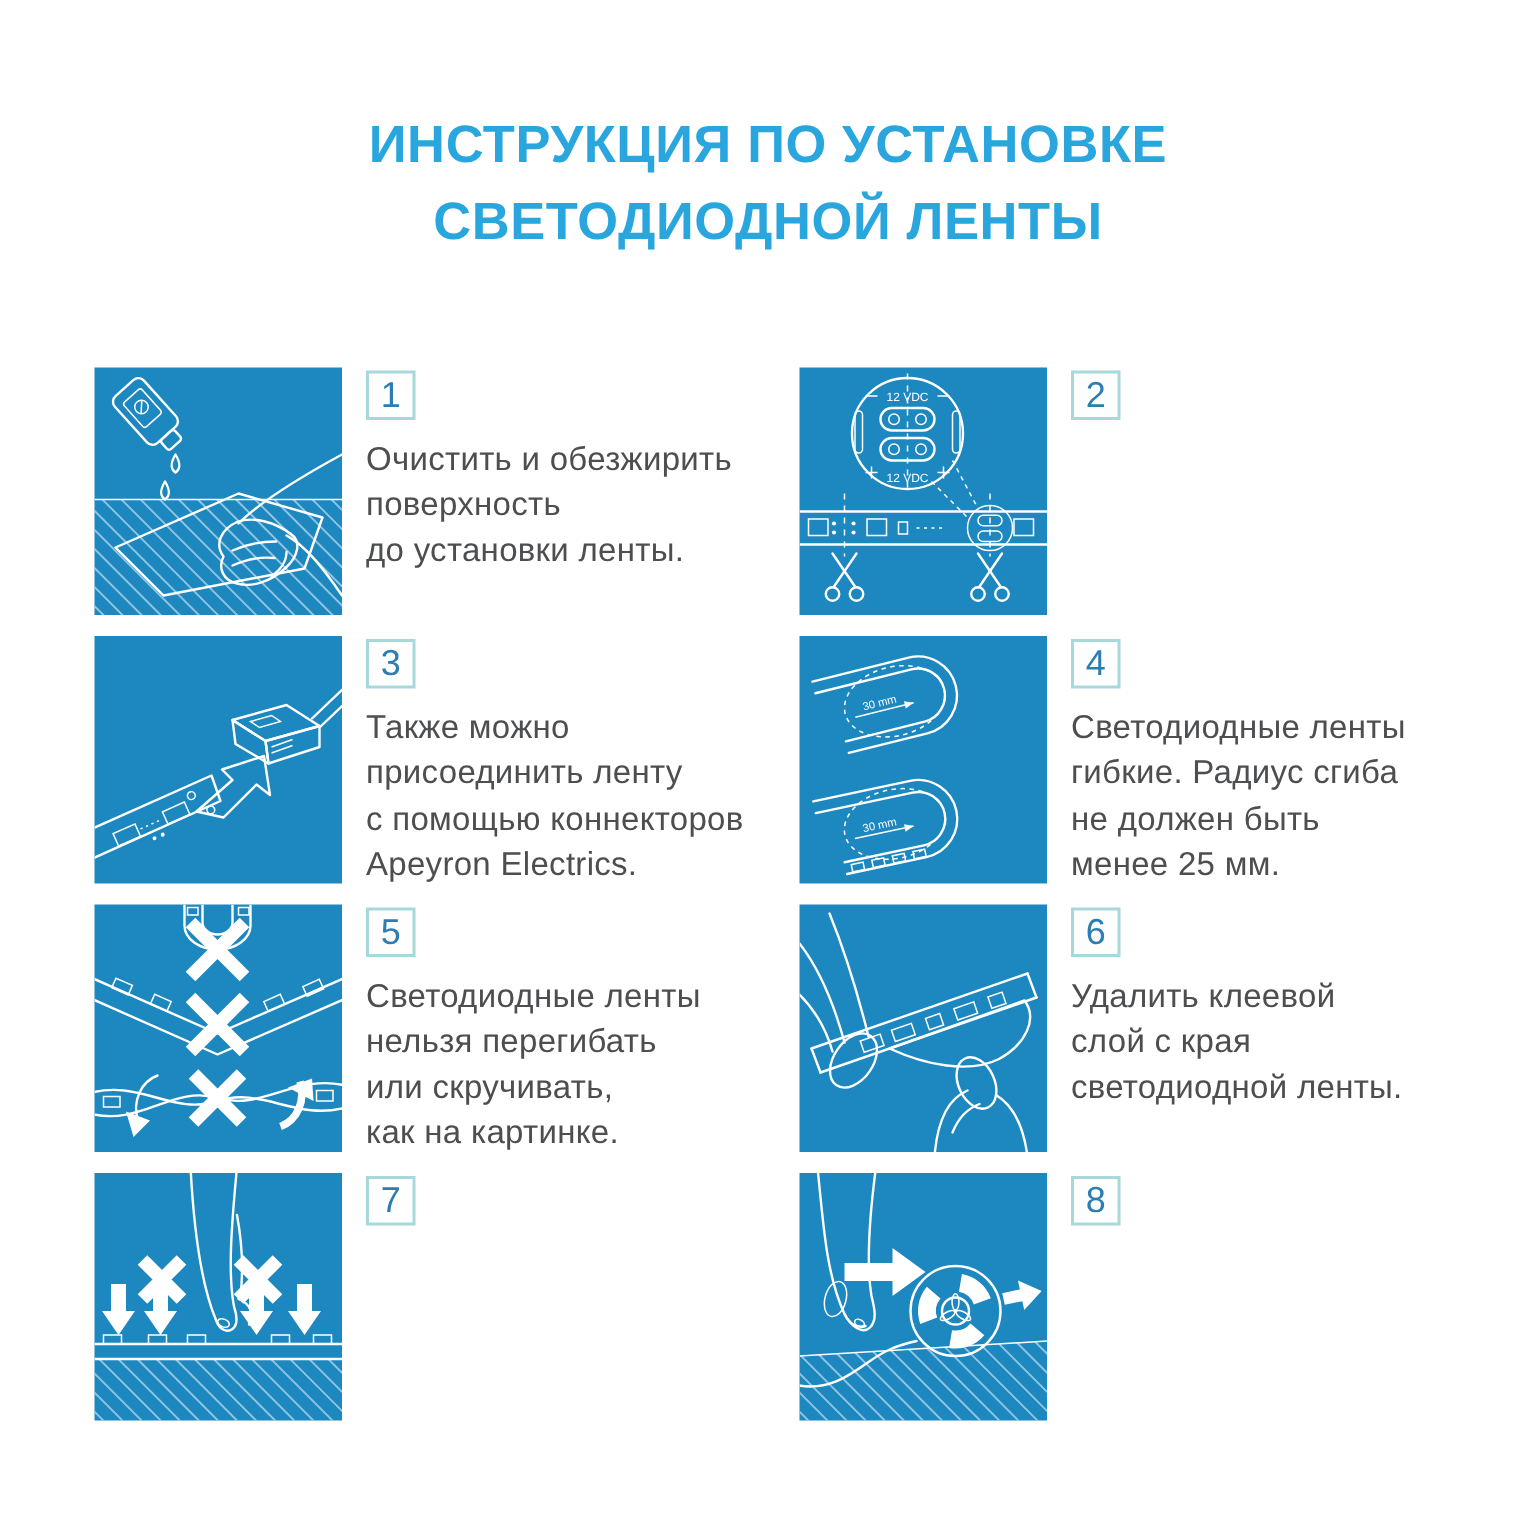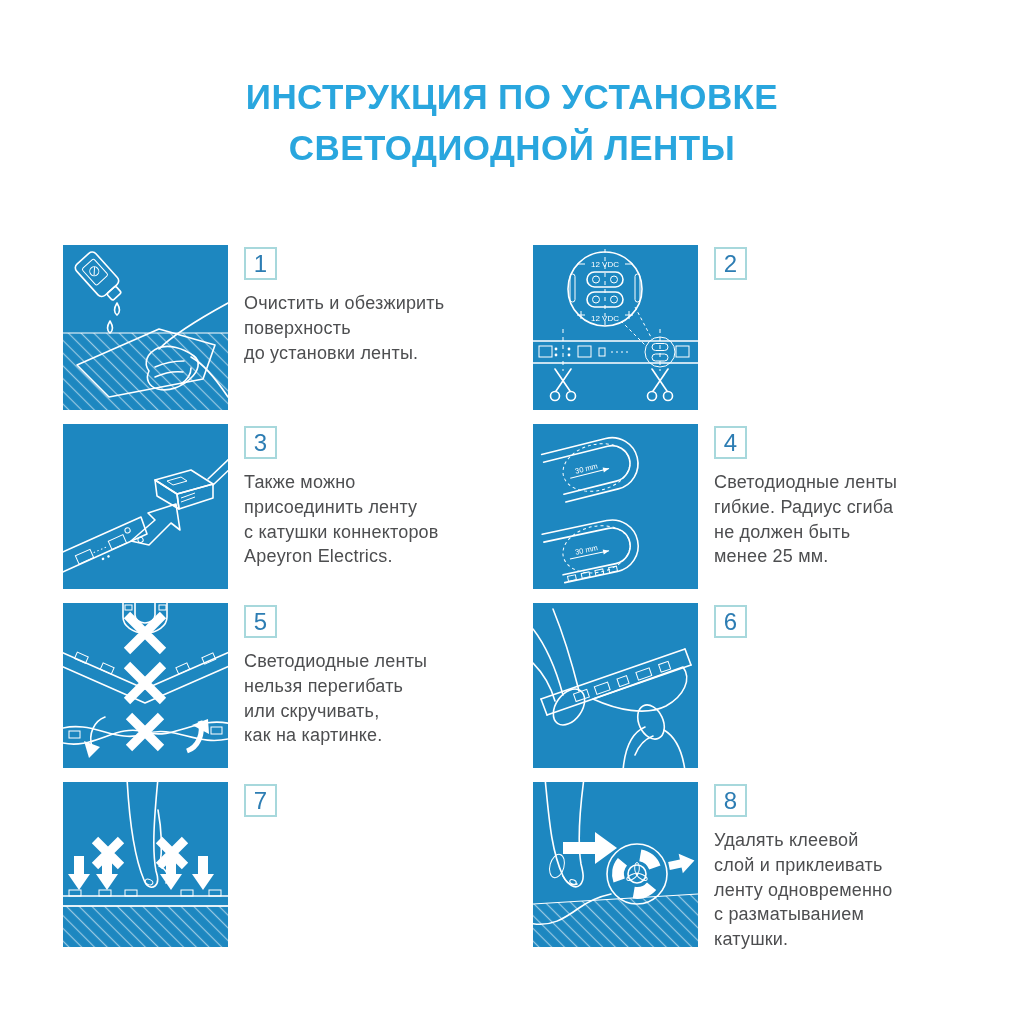--- a/index.html
+++ b/index.html
@@ -28,21 +28,21 @@
   }
   .tile svg{display:block;}
   .step-right{padding-top:2px;}
   .badge{
     width:33px;height:33px;border:2px solid #a7d8dc;background:#fff;
     display:flex;align-items:center;justify-content:center;
     color:#2d7db3;font-size:24px;line-height:1;margin-bottom:11px;
     box-sizing:border-box;
   }
   .step-text{
-    font-size:18px;line-height:1.38;color:#4d4e50;
+    font-size:22px;line-height:1.38;color:#4d4e50;
     white-space:pre-line;letter-spacing:.2px;
   }
   .ln{stroke:#ffffff;stroke-width:1.6;fill:none;stroke-linecap:round;stroke-linejoin:round;}
   .thin{stroke:#ffffff;stroke-width:1;fill:none;}
   .wht{fill:#ffffff;stroke:none;}
   .cross{stroke:#ffffff;stroke-width:9;fill:none;stroke-linecap:butt;}
   .svgtxt{fill:#ffffff;font-family:"Liberation Sans",sans-serif;}
 </style>
 </head>
 <body>
@@ -189,21 +189,21 @@
           <line x1="145" y1="55" x2="168" y2="33" class="ln"></line>
           <line x1="150" y1="61" x2="170" y2="42" class="ln"></line>
         </svg>
       </div>
       <div class="step-right">
         <div class="badge">
           <span>3</span>
         </div>
         <div class="step-text">Также можно
 присоединить ленту
-с катушки коннекторов
+с помощью коннекторов
 Apeyron Electrics.</div>
       </div>
     </div>
 
     <div class="step">
       <div class="tile">
         <svg width="165" height="165" viewBox="0 0 165 165">
           <g transform="rotate(-14 70 45)">
             <path class="ln" d="M14,16 H80 A26,26 0 1 1 80,68 H26"></path>
             <path class="ln" d="M14,24 H80 A18,18 0 1 1 80,60 H26"></path>
@@ -323,20 +323,23 @@
           <ellipse cx="118" cy="119" rx="12" ry="18" transform="rotate(-25 118 119)" class="ln"></ellipse>
           <path class="ln" d="M90,168 C92,142 100,129 112,124"></path>
           <path class="ln" d="M152,168 C149,145 141,133 131,127"></path>
           <path class="ln" d="M102,152 C106,142 112,136 120,133"></path>
         </svg>
       </div>
       <div class="step-right">
         <div class="badge">
           <span>6</span>
         </div>
+        <div class="step-text">Удалить клеевой
+слой с края
+светодиодной ленты.</div>
       </div>
     </div>
 
     <div class="step">
       <div class="tile">
         <svg width="165" height="165" viewBox="0 0 165 165">
           <defs>
             <pattern id="h7" width="9" height="9" patternUnits="userSpaceOnUse" patternTransform="rotate(-45)">
               <line x1="4.5" y1="0" x2="4.5" y2="9" stroke="#ffffff" stroke-width="1.2" opacity="0.55"></line>
             </pattern>
@@ -407,22 +410,17 @@
           <path class="ln" d="M12,-4 C16,36 18,68 30,94 C34,102 42,108 47,103 C52,98 50,90 48,82 C44,58 47,26 51,-4"></path>
           <path class="ln" d="M30,94 C33,100 38,104 44,102"></path>
           <ellipse cx="24" cy="84" rx="7" ry="12" transform="rotate(15 24 84)" class="thin"></ellipse>
           <ellipse cx="40" cy="100" rx="3.4" ry="2.2" transform="rotate(25 40 100)" class="thin"></ellipse>
         </svg>
       </div>
       <div class="step-right">
         <div class="badge">
           <span>8</span>
         </div>
-        <div class="step-text">Удалять клеевой
-слой и приклеивать
-ленту одновременно
-с разматыванием
-катушки.</div>
       </div>
     </div>
 
   </div>
 </div>
 
 </body></html>

